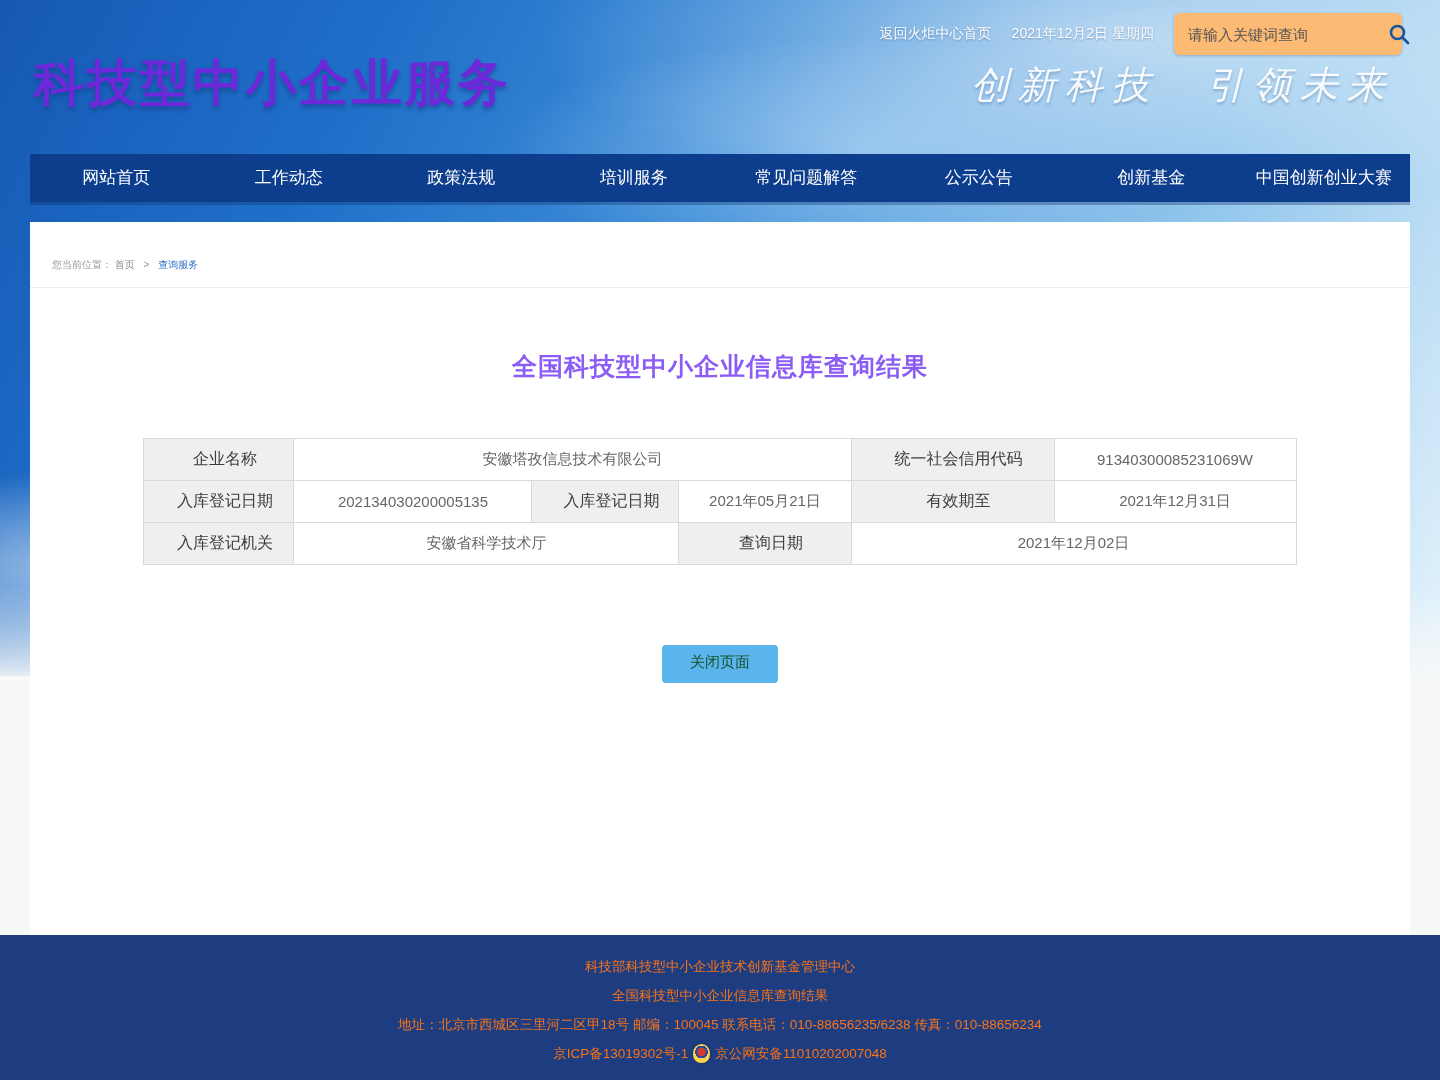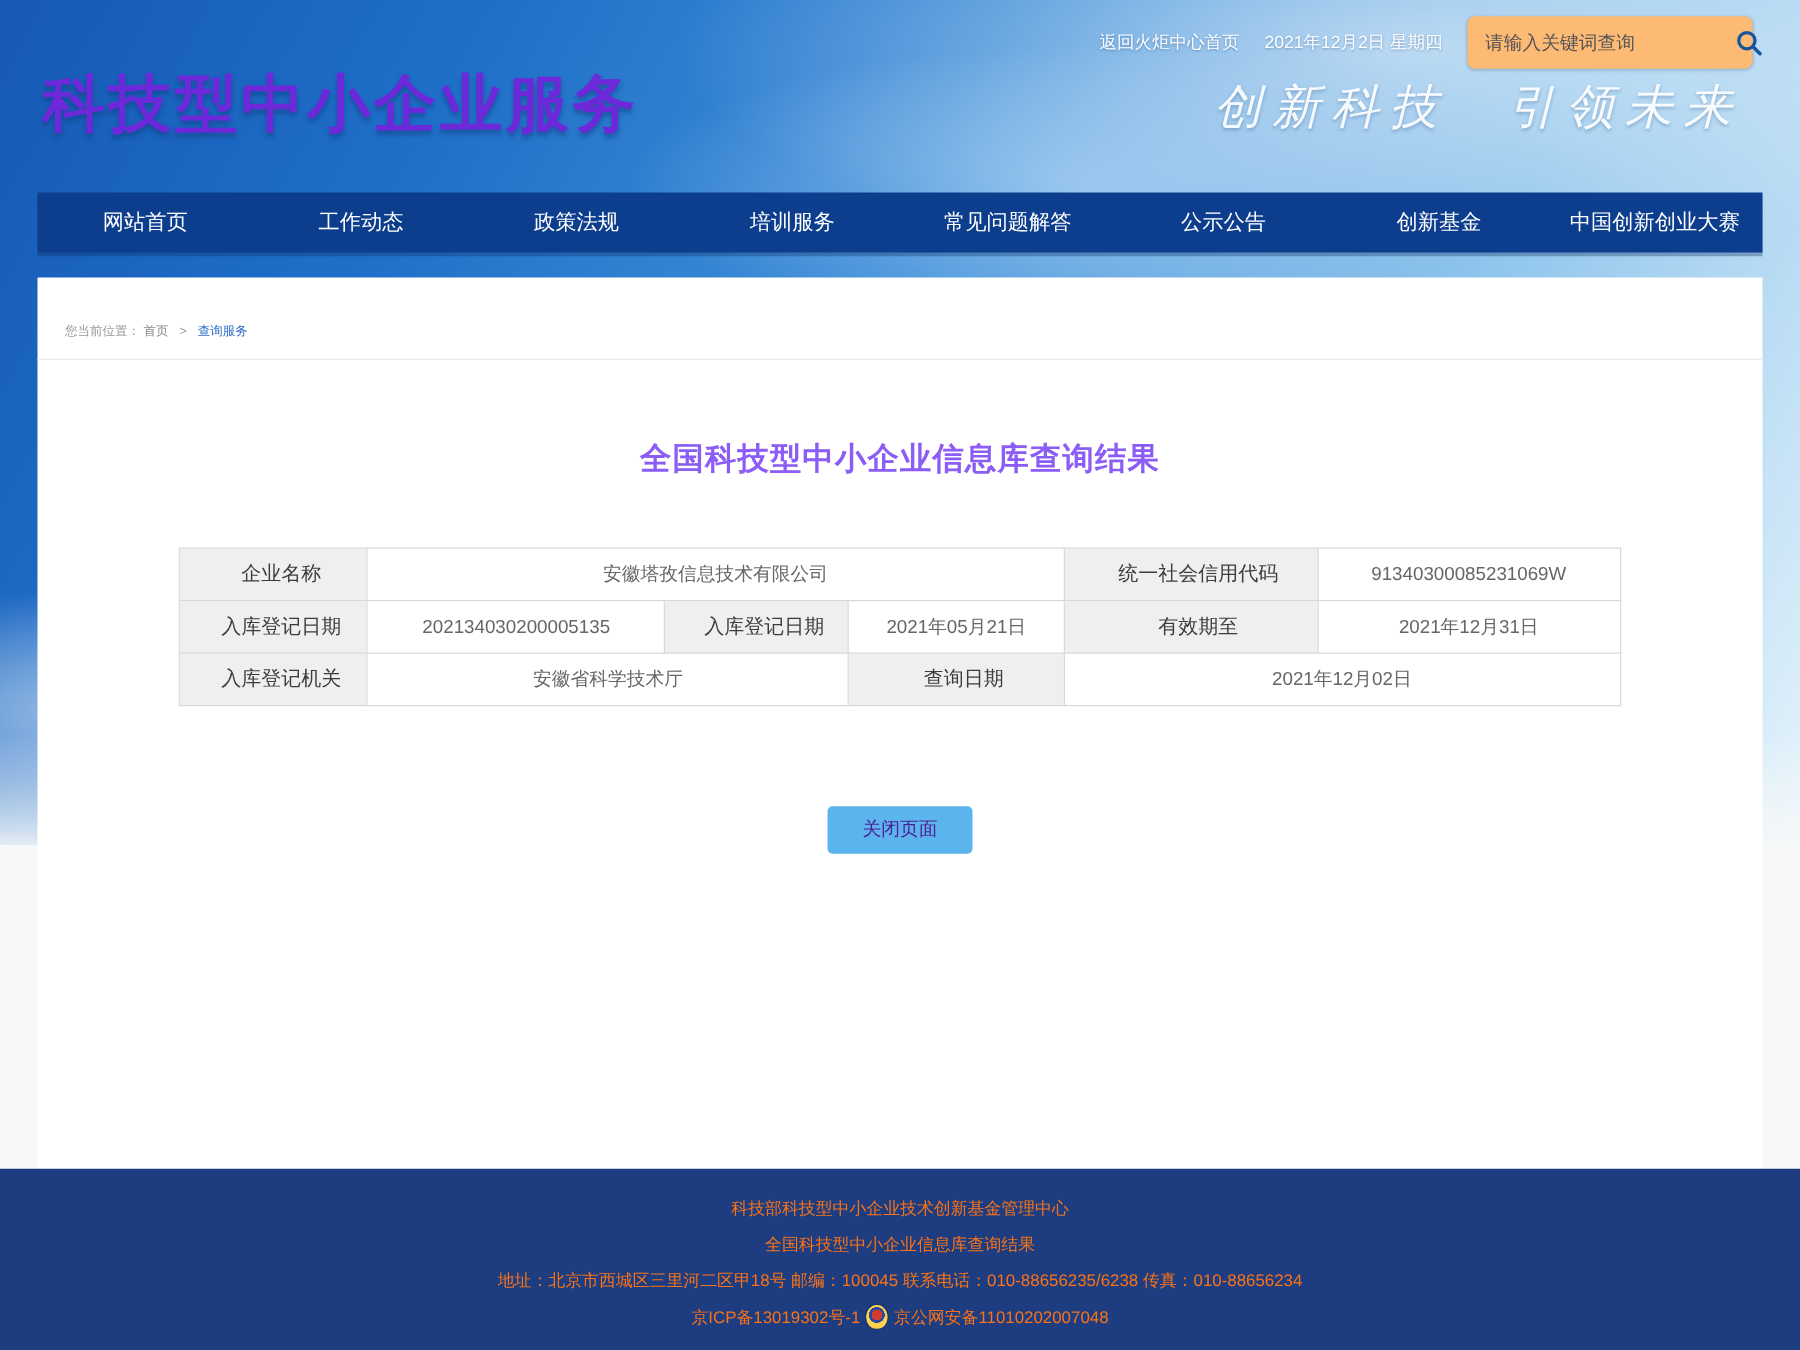--- a/index.html
+++ b/index.html
@@ -96,23 +96,23 @@
     border:1px solid #d9d9d9; height:42px; text-align:center;
     color:#666666; overflow:hidden; white-space:nowrap;
   }
   table.result td.lbl {
     background:#efefef; color:#3c3c3c; font-size:16px;padding-left:12px;
   }
 
   .btn-row { text-align:center; margin-top:80px; }
   .close-btn {
     display:inline-block; min-width:116px; height:38px; line-height:38px;
-    background:#5cb4ec; color:#4c1d95; font-size:15px; border:none;
+    background:#5cb4ec; color:#14532d; font-size:15px; border:none;
     border-radius:4px; cursor:pointer; padding:0 24px;
-    font-family:Liberation Serif, serif;
+    font-family:Liberation Mono, monospace;
   }
 
   
   .footer {
     position:absolute; left:0; top:935px; width:1440px; height:145px;
     background:#1e3d80; color:#f97316; font-size:13.5px; text-align:center;
     padding-top:17px; z-index:6;
   }
   .footer .fl { line-height:29px; }
   .footer .icp-line { display:flex; justify-content:center; align-items:center; line-height:29px; }

